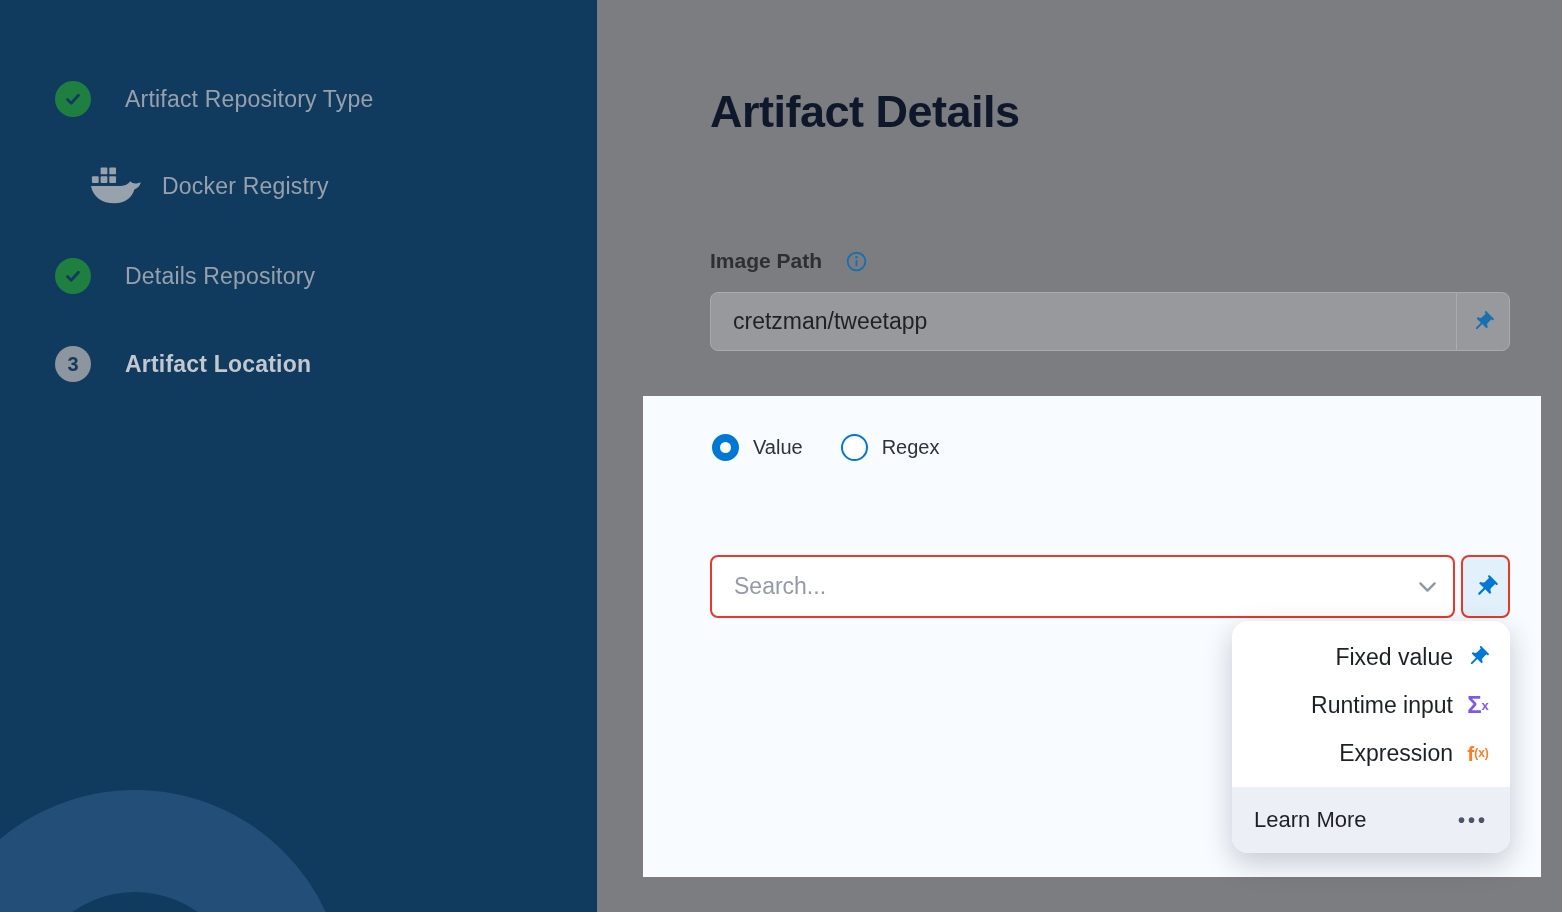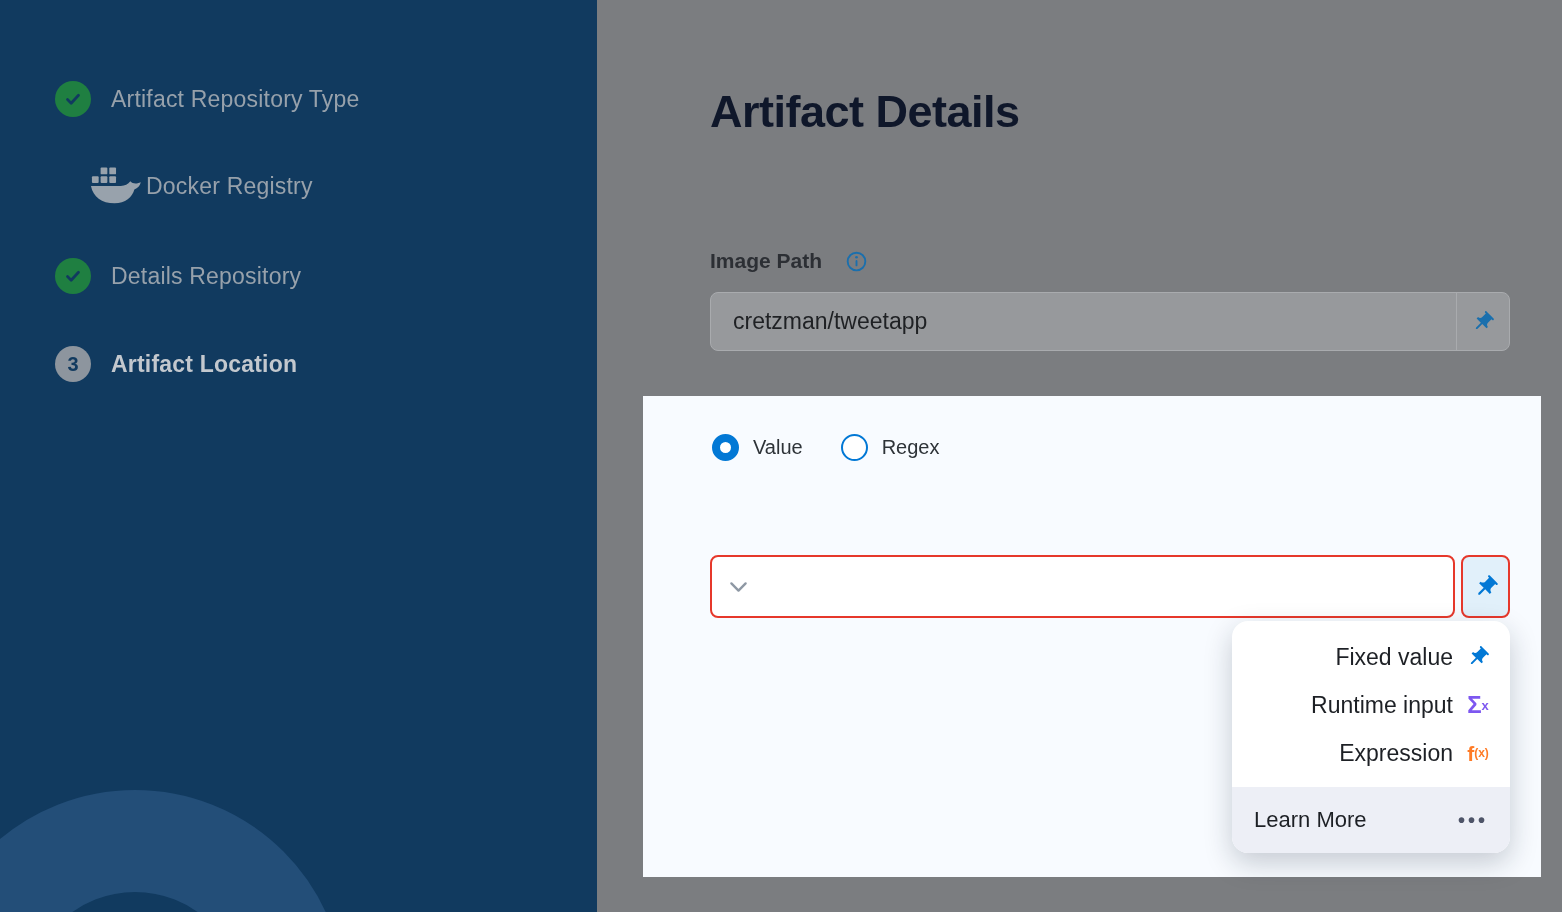--- a/index.html
+++ b/index.html
@@ -4,27 +4,27 @@
 <style>
   * { margin:0; padding:0; box-sizing:border-box; }
   html,body { width:1562px; height:912px; }
   body { font-family:"Liberation Sans", sans-serif; }
   .stage { position:relative; width:1562px; height:912px; background:#7b7d80; overflow:hidden; }
 
   
   .sidebar { position:absolute; left:0; top:0; width:597px; height:912px; background:#113a5f; overflow:hidden; }
   .swirl { position:absolute; left:-75px; top:790px; width:420px; height:420px; border-radius:50%;
            border:102px solid #234e78; }
-  .step { position:absolute; display:flex; align-items:center; }
+  .step { position:absolute; display:flex; align-items:center;gap:14px; }
   .step-label { margin-left:20px; font-size:23px; color:#97a1ab; letter-spacing:.2px; }
   .step-label.current { color:#c3c8ce; font-weight:700;text-align:right; }
   .check-circle { width:36px; height:36px; border-radius:50%; background:#1f7f41; display:flex; align-items:center; justify-content:center; flex:0 0 auto; }
   .num-circle { width:36px; height:36px; border-radius:50%; background:#8d959e; color:#113a5f; font-weight:700; font-size:20px; display:flex; align-items:center; justify-content:center; flex:0 0 auto; }
   .substep { position:absolute; display:flex; align-items:center; }
-  .substep .step-label { margin-left:2px; }
+  .substep .step-label { margin-left:18px; }
 
   
   .page-title { position:absolute; left:710px; top:86px; font-size:45px; font-weight:700; color:#0f172a; letter-spacing:-.5px; }
   .field-label-row { position:absolute; display:flex; align-items:center; gap:24px; }
   .field-label { font-size:21px; font-weight:600; color:#2c2f34; }
   .info-badge { display:inline-flex; width:21px; height:21px; }
   .imagepath-row { left:710px; top:249px; color:#1a6fad; }
   .input-shell { position:absolute; left:710px; top:292px; width:800px; height:59px; background:#97999c; border:1px solid #a9abae; border-radius:8px; display:flex; align-items:stretch; overflow:hidden; }
   .input-shell input { flex:1; border:none; outline:none; background:transparent; font-family:"Liberation Sans",sans-serif; font-size:23px; color:#1f2124; padding:0 22px; }
   .pin-cell { width:53px; border-left:1px solid #a9abae; display:flex; align-items:center; justify-content:center; color:#1a6fad; }
@@ -146,20 +146,21 @@
     <span class="info-badge">
       <svg width="21" height="21" viewBox="0 0 20 20">
           <circle cx="10" cy="10" r="8.4" stroke="currentColor" stroke-width="1.8" fill="none"></circle>
           <rect x="9.1" y="8.6" width="1.8" height="6" rx="0.9" fill="currentColor"></rect>
           <circle cx="10" cy="5.9" r="1.25" fill="currentColor"></circle>
         </svg>
     </span>
   </div>
 
   <div class="tag-select">
+    <input type="text" placeholder="Search..." style="">
     <span class="chevron-cell">
       <svg width="19" height="12" viewBox="0 0 16 10">
           <path d="M2 2l6 6 6-6" stroke="#8e98a4" stroke-width="2" fill="none" stroke-linecap="round" stroke-linejoin="round"></path>
         </svg>
     </span>
   </div>
 
   <button class="tag-pin-btn">
     <svg class="pin-svg" width="26" height="26" viewBox="0 0 24 24" fill="currentColor">
         <path d="M16 9V4h1c.55 0 1-.45 1-1s-.45-1-1-1H7c-.55 0-1 .45-1 1s.45 1 1 1h1v5c0 1.66-1.34 3-3 3v2h5.97v7l1 1 1-1v-7H19v-2c-1.66 0-3-1.34-3-3z"></path>

